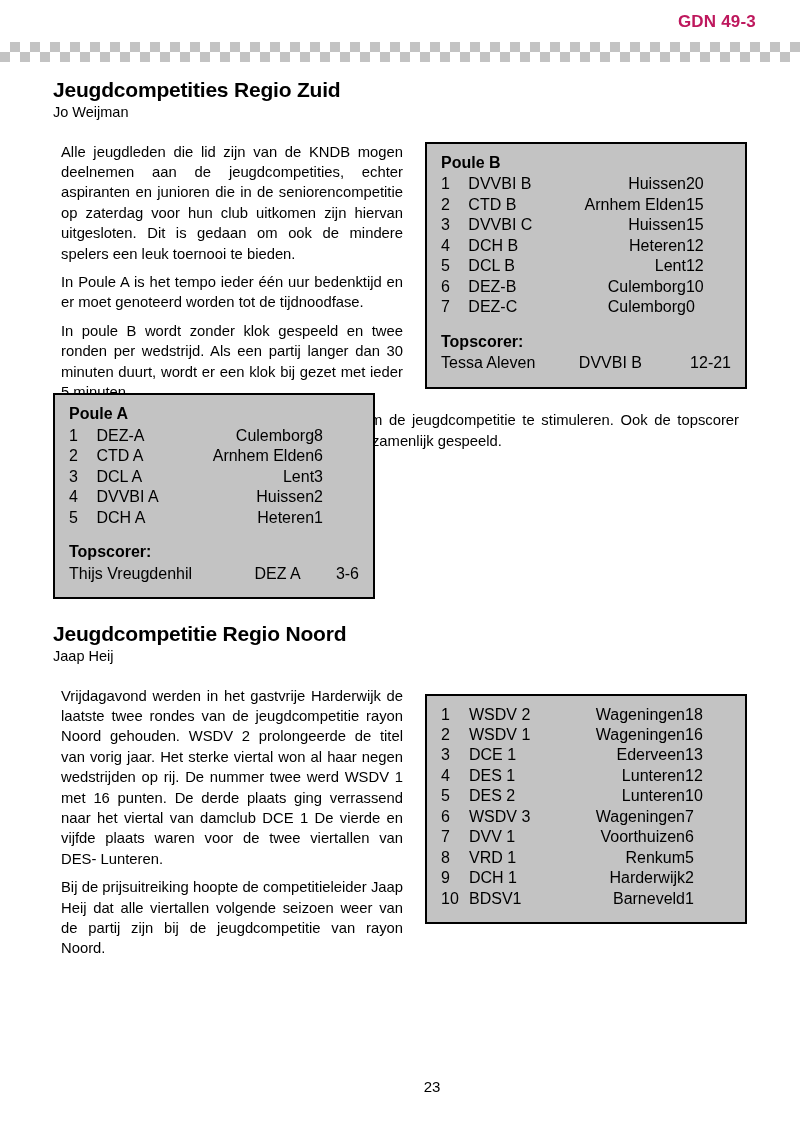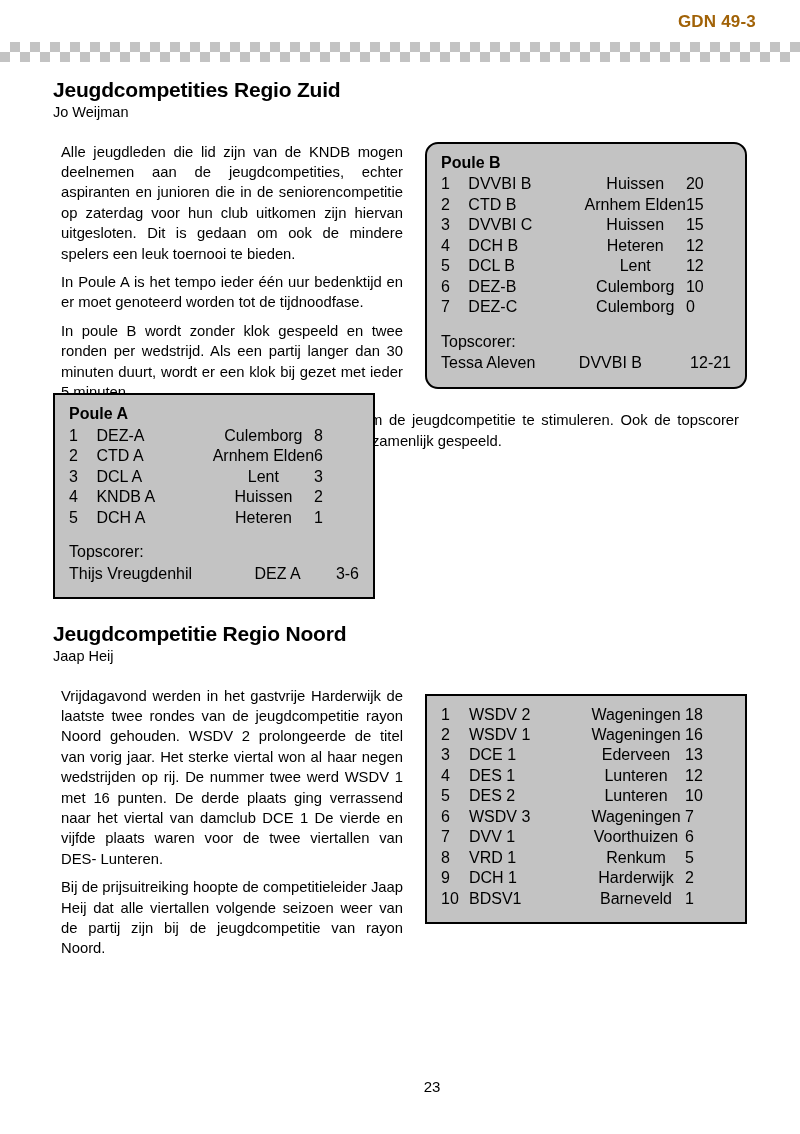--- a/index.html
+++ b/index.html
@@ -24,21 +24,21 @@
     width: 800px;
     height: 62px;
   }
   #header-title {
     position: absolute;
     right: 44px;
     top: 12px;
     font-size: 17px;
     font-weight: bold;
     letter-spacing: 0.2px;
-    color: #a16207;
+    color: #be185d;
   }
   #checker-bar {
     position: absolute;
     left: 0;
     top: 42px;
     width: 800px;
     height: 20px;
     background-color: #ffffff;
     background-image:
       linear-gradient(45deg, #c3c3c3 25%, transparent 25%, transparent 75%, #c3c3c3 75%),
@@ -98,55 +98,54 @@
     position: absolute;
     left: 0px;
     top: 315px;
     width: 322px;
   }
   .box-zuid-b {
     float: right;
     width: 322px;
     margin: 0 0 0 22px;
     shape-margin: 10px;
-    border-radius: 13px;
   }
   .box-noord {
     float: right;
     width: 322px;
     margin: 8px 0 6px 22px;
   }
 
   .box-heading {
     font-size: 16px;
     font-weight: bold;
     line-height: 1.3;
     margin: 0 0 1px 0;
   }
   .box-subheading {
     font-size: 16px;
-    font-weight: normal;
+    font-weight: bold;
     line-height: 1.3;
     margin: 14px 0 1px 0;
   }
 
   table.standings {
     border-collapse: collapse;
     width: 100%;
     font-size: 16px;
     line-height: 1.28;
   }
   table.standings td {
     padding: 0;
     vertical-align: baseline;
     white-space: nowrap;
   }
   td.col-rank  { width: 28px; text-align: left; }
   td.col-team  { width: 118px; text-align: left; padding-right: 4px; }
-  td.col-city  { text-align: center; }
+  td.col-city  { text-align: right; }
   td.col-pts   { text-align: left; width: 46px; }
 
   td.col-scorer-name { text-align: left; padding-right: 10px; }
   td.col-scorer-club { text-align: left; }
   td.col-scorer-pts  { text-align: right; white-space: nowrap; }
 
   .clearfix::after { content: ""; display: block; clear: both; }
 
   
   #page-number {
@@ -258,21 +257,21 @@
             <td class="col-pts">6</td>
           </tr>
           <tr>
             <td class="col-rank">3</td>
             <td class="col-team">DCL A</td>
             <td class="col-city">Lent</td>
             <td class="col-pts">3</td>
           </tr>
           <tr>
             <td class="col-rank">4</td>
-            <td class="col-team">KNDB A</td>
+            <td class="col-team">DVVBI A</td>
             <td class="col-city">Huissen</td>
             <td class="col-pts">2</td>
           </tr>
           <tr>
             <td class="col-rank">5</td>
             <td class="col-team">DCH A</td>
             <td class="col-city">Heteren</td>
             <td class="col-pts">1</td>
           </tr>
         </tbody>

